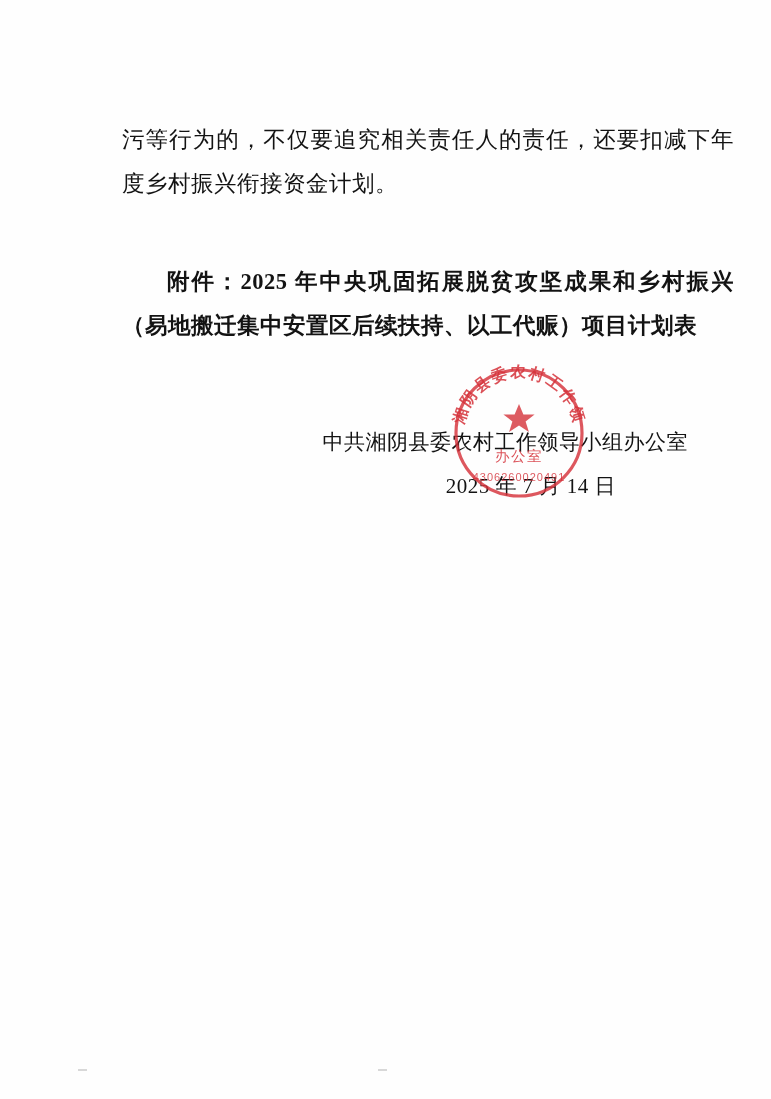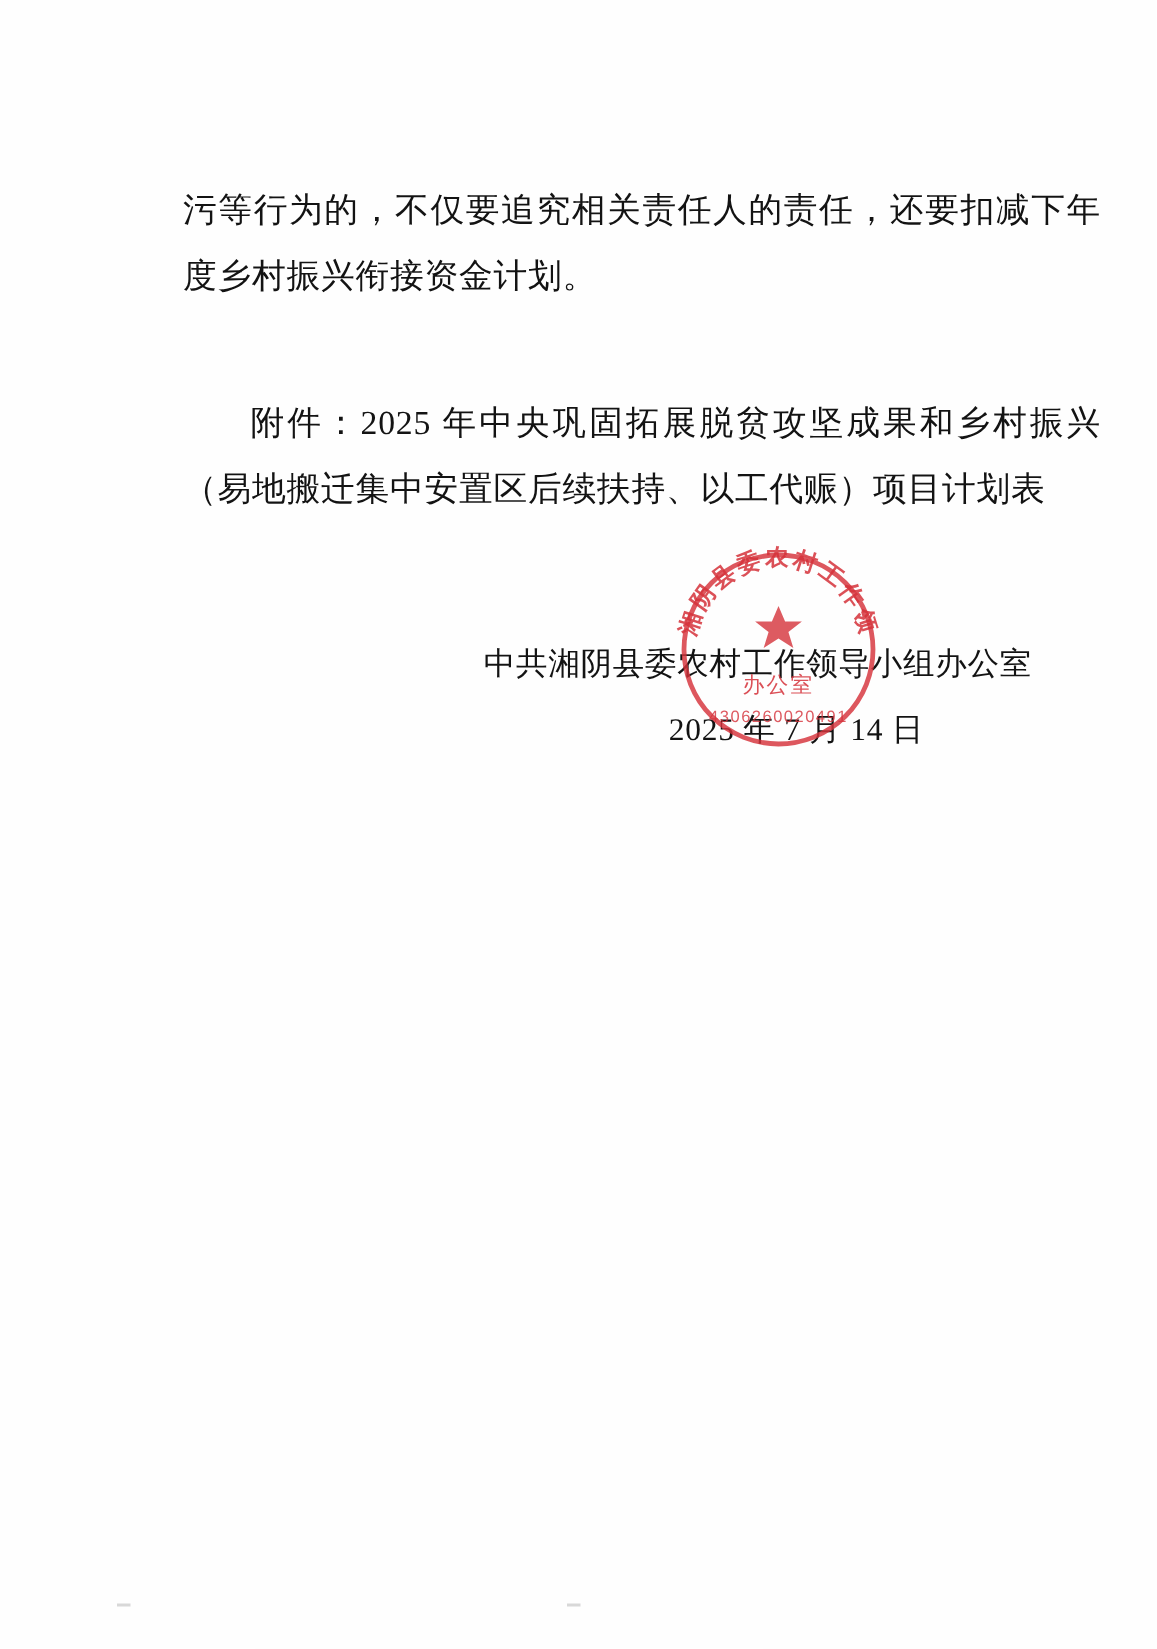--- a/index.html
+++ b/index.html
@@ -42,20 +42,21 @@
     margin: 0;
   }
 
   .para-body {
     text-indent: 0;
   }
 
   .para-attach {
     margin-top: 54px;
     text-indent: 45px;
+    font-weight: bold;
   }
 
   .signature-block {
     position: absolute;
     left: 78px;
     top: 420px;
     width: 612px;
     text-align: right;
   }
 

